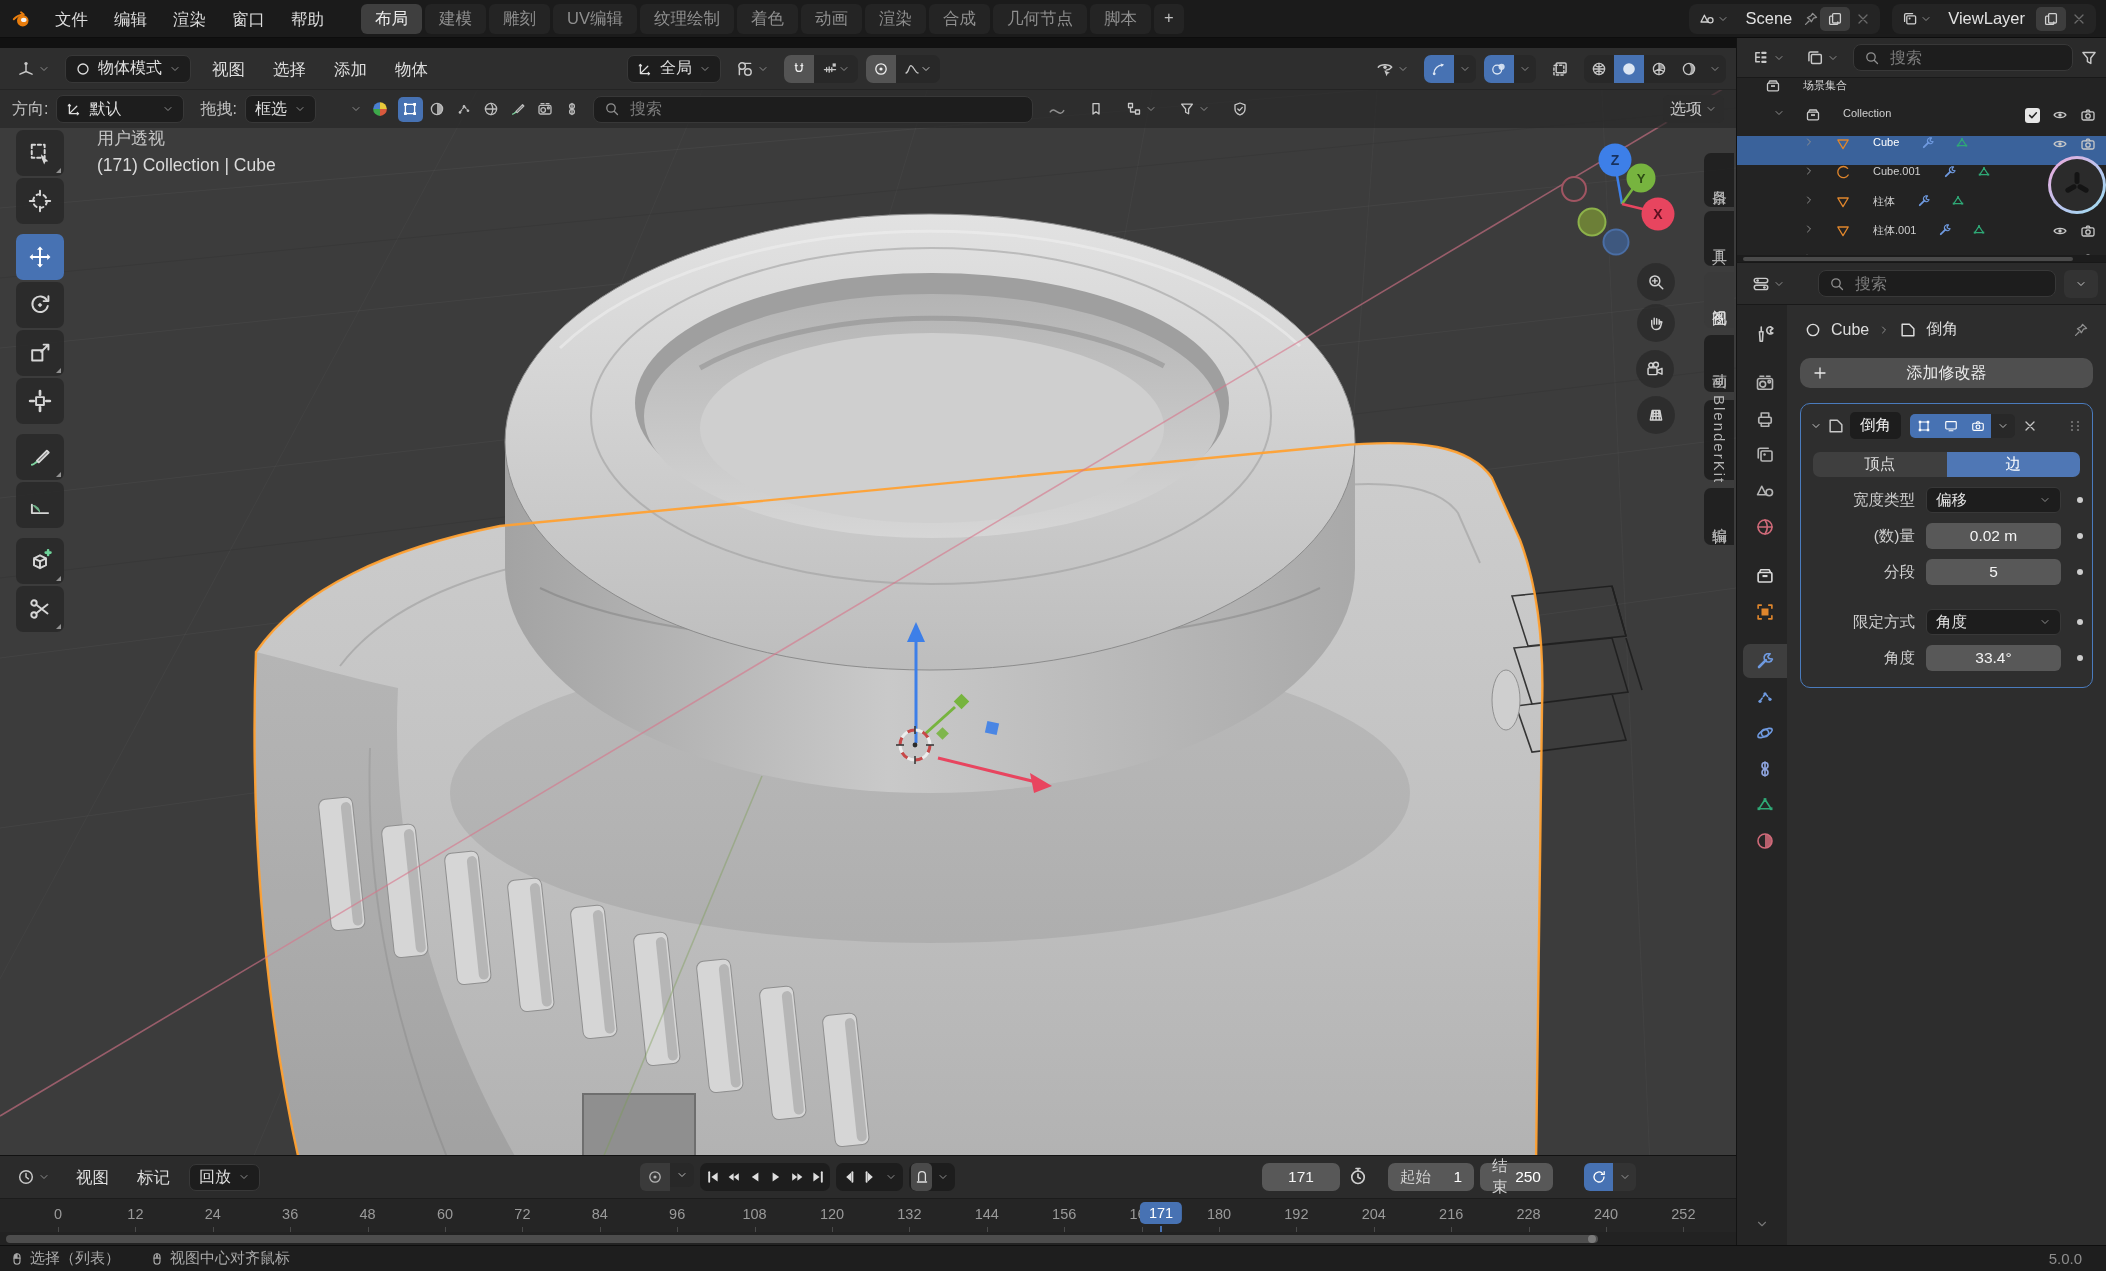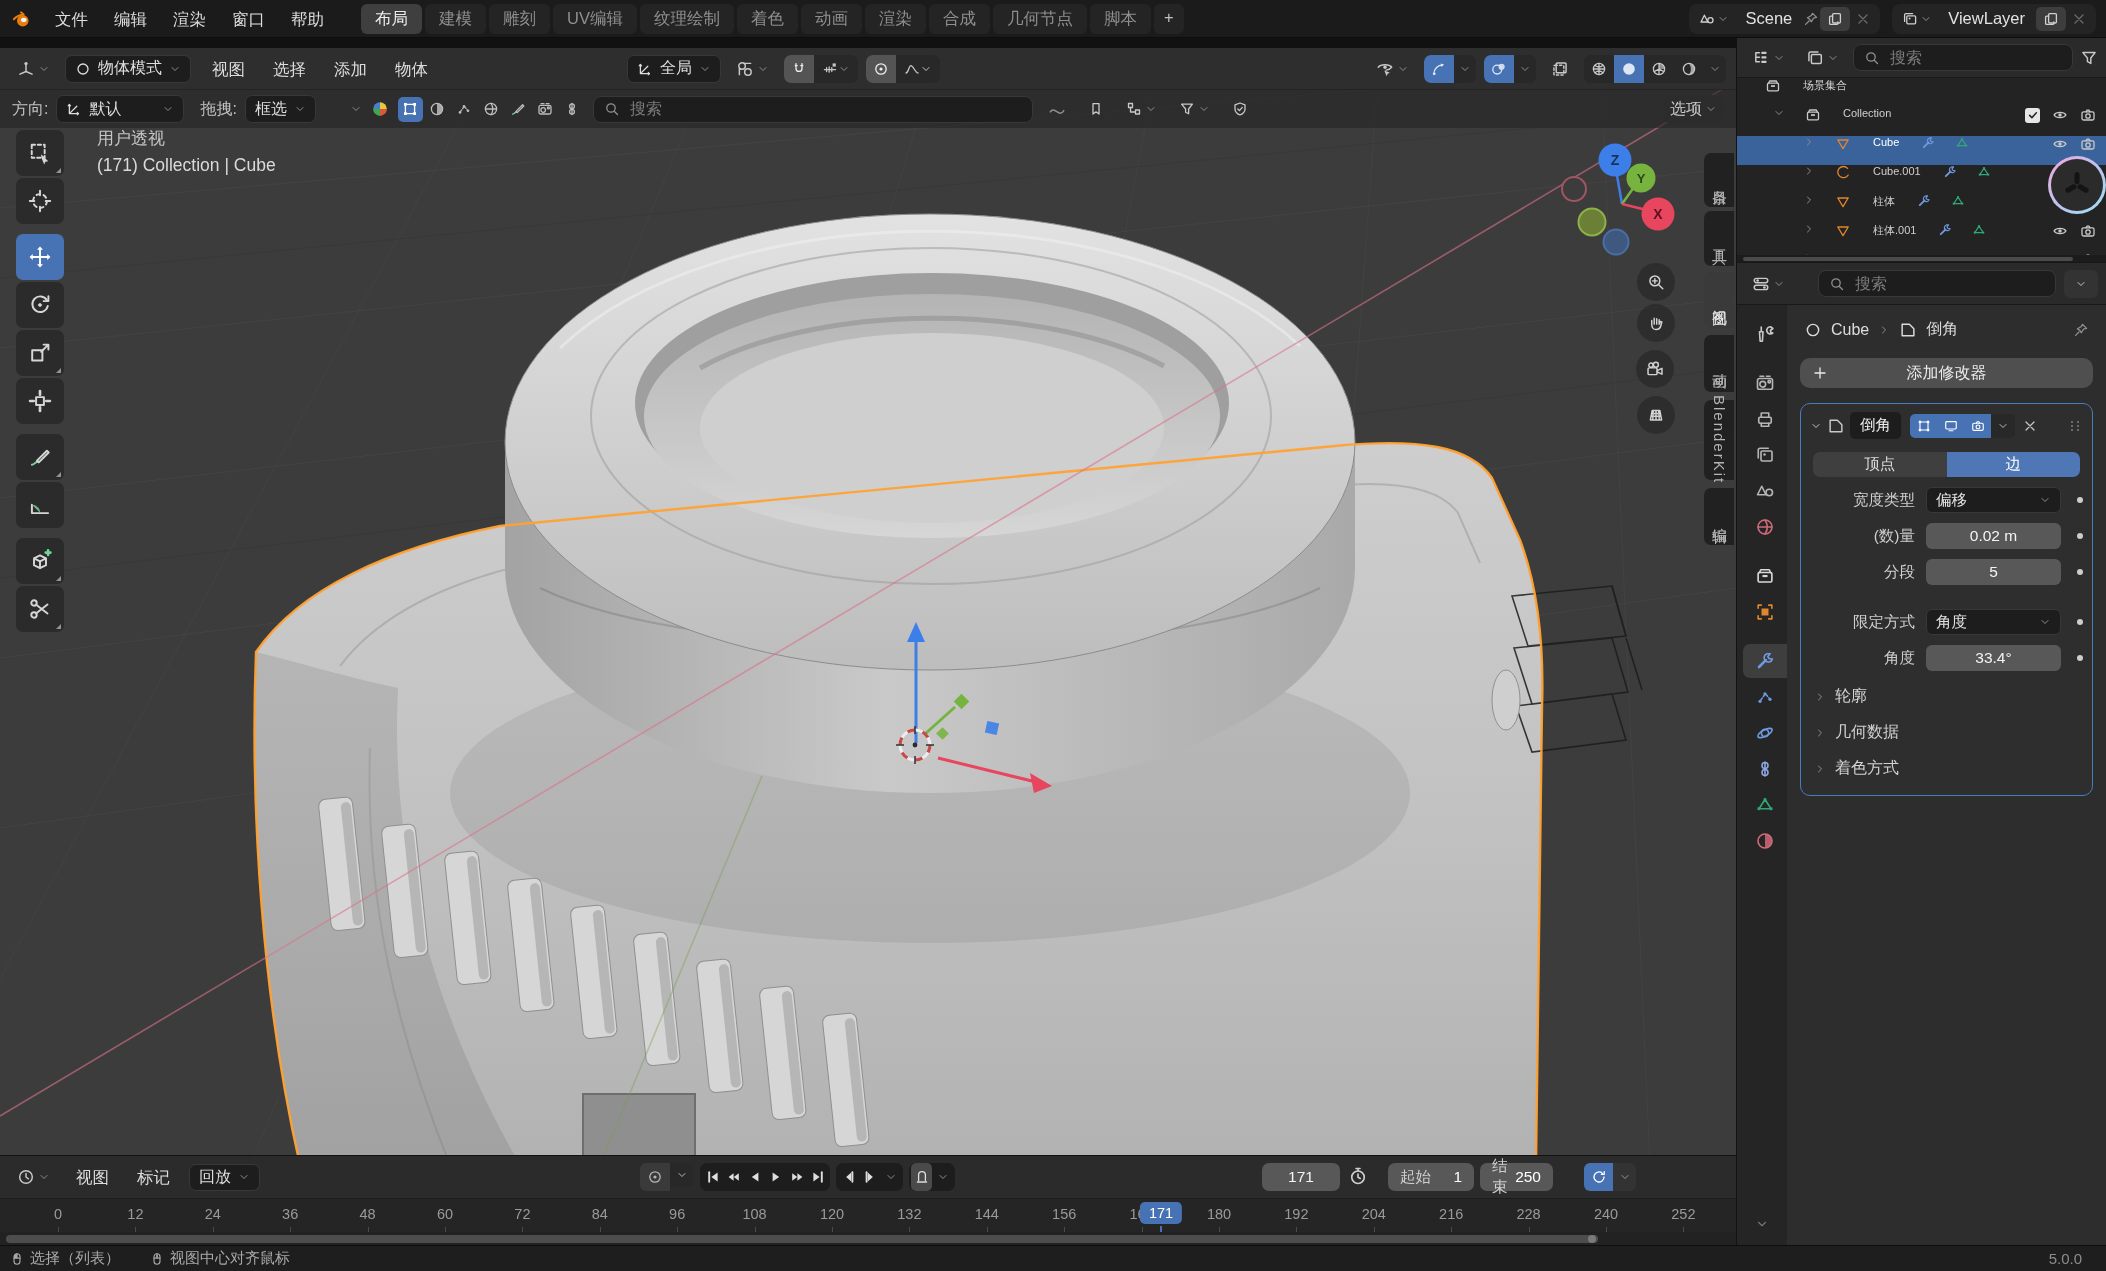--- a/index.html
+++ b/index.html
@@ -1528,46 +1528,20 @@
             <span class="fdot">
               <span class="dot"></span>
             </span>
           </div>
           <div class="frow">
             <span class="flabel">角度</span>
             <span class="fval">33.4°</span>
             <span class="fdot">
               <span class="dot"></span>
             </span>
-          </div>
-        </div>
-      <div id="mSecs">
-          <div class="msec">
-            <span class="ici s12 dim">
-              <svg viewBox="0 0 16 16" xmlns="http://www.w3.org/2000/svg">
-                <path d="M6 4l4 4-4 4"></path>
-              </svg>
-            </span>
-            <span>轮廓</span>
-          </div>
-          <div class="msec">
-            <span class="ici s12 dim">
-              <svg viewBox="0 0 16 16" xmlns="http://www.w3.org/2000/svg">
-                <path d="M6 4l4 4-4 4"></path>
-              </svg>
-            </span>
-            <span>几何数据</span>
-          </div>
-          <div class="msec">
-            <span class="ici s12 dim">
-              <svg viewBox="0 0 16 16" xmlns="http://www.w3.org/2000/svg">
-                <path d="M6 4l4 4-4 4"></path>
-              </svg>
-            </span>
-            <span>着色方式</span>
           </div>
         </div>
     </div>
   </div>
 </aside>
 
 <div class="timeline">
   <div class="tl-header">
     <span class="hbtn">
         <span class="ici s18">

